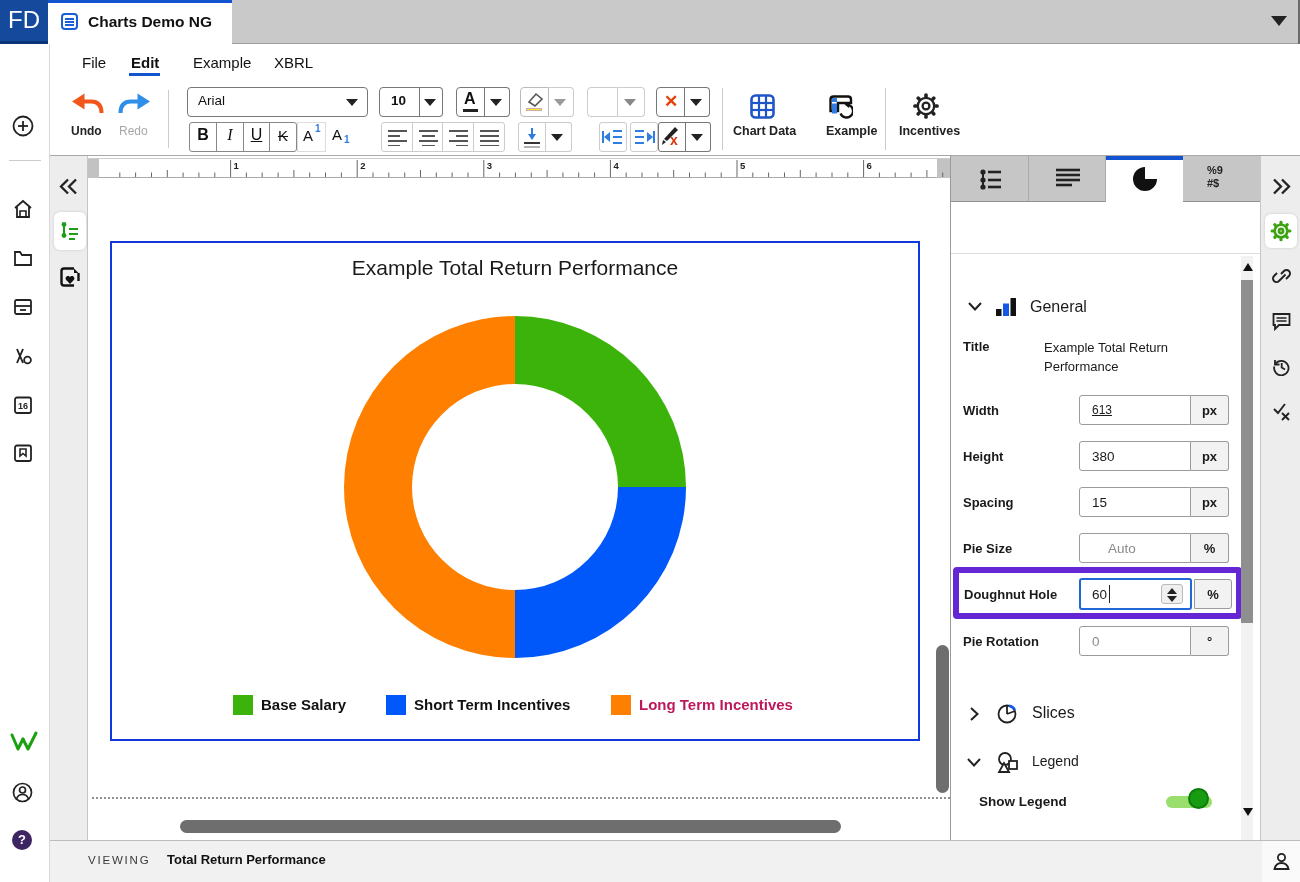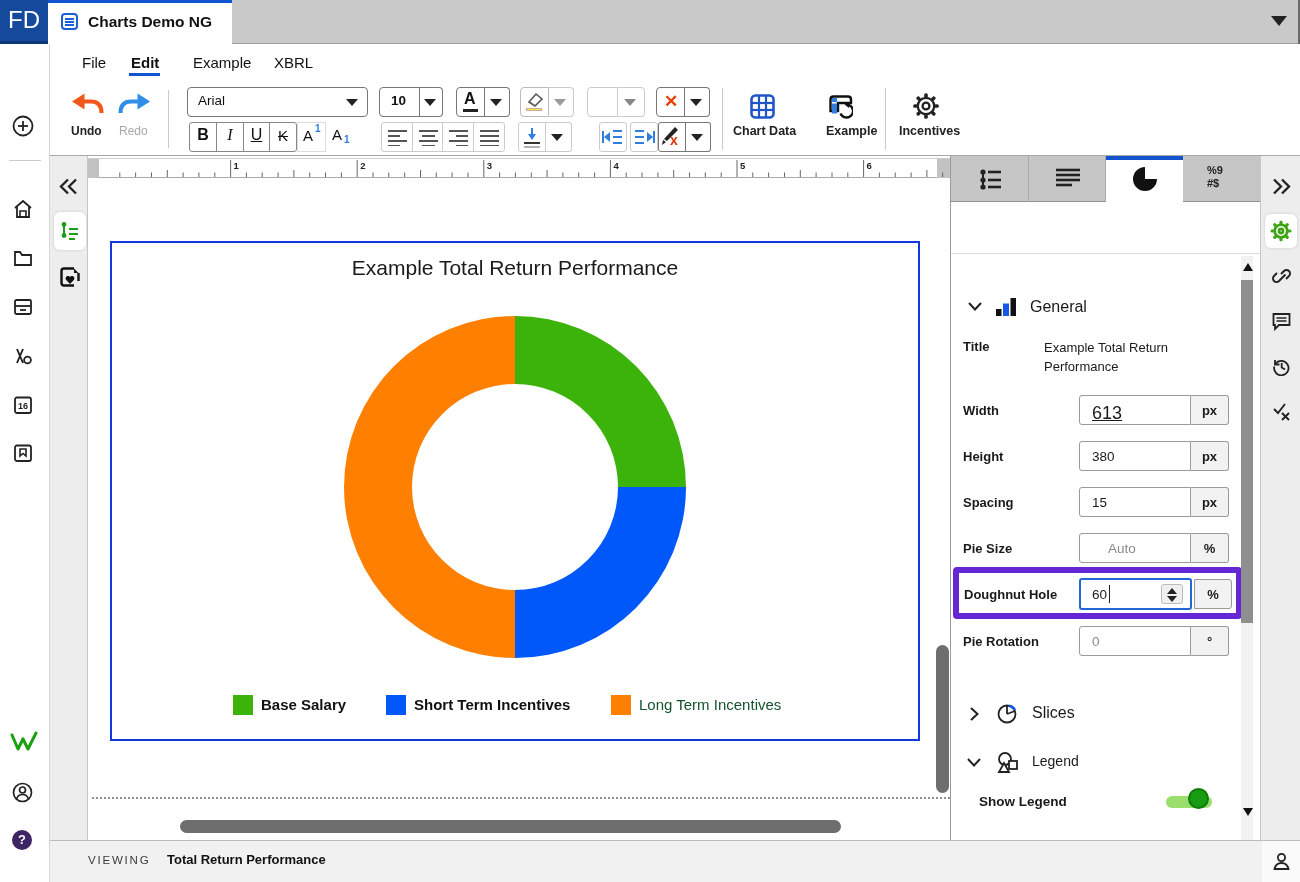--- a/index.html
+++ b/index.html
@@ -380,21 +380,21 @@
         <path d="M 0 -171 A 171 171 0 0 1 171 0 L 103 0 A 103 103 0 0 0 0 -103 Z" fill="#3cb30a"></path>
         <path d="M 171 0 A 171 171 0 0 1 0 171 L 0 103 A 103 103 0 0 0 103 0 Z" fill="#0058fa"></path>
         <path d="M 0 171 A 171 171 0 0 1 -171 0 A 171 171 0 0 1 0 -171 L 0 -103 A 103 103 0 0 0 -103 0 A 103 103 0 0 0 0 103 Z" fill="#ff8000"></path>
       </svg>
 
       <div class="abs" style="left:121px;top:452px;width:20px;height:20px;background:#3cb30a;"></div>
       <div class="abs" style="left:149px;top:453px;font-size:15px;font-weight:bold;color:#111;">Base Salary</div>
       <div class="abs" style="left:274px;top:452px;width:20px;height:20px;background:#0058fa;"></div>
       <div class="abs" style="left:302px;top:453px;font-size:15px;font-weight:bold;color:#111;">Short Term Incentives</div>
       <div class="abs" style="left:499px;top:452px;width:20px;height:20px;background:#ff8000;"></div>
-      <div class="abs" style="left:527px;top:453px;font-size:15px;font-weight:normal;color:#14532d;">Long Term Incentives</div>
+      <div class="abs" style="left:527px;top:453px;font-size:15px;font-weight:bold;color:#be185d;">Long Term Incentives</div>
     </div>
 
     <div class="abs" style="left:42px;top:641px;width:858px;border-top:2px dotted #8f8f8f;"></div>
 
     <div class="abs" style="left:130px;top:664px;width:661px;height:13px;background:#6e6e6e;border-radius:7px;"></div>
     <div class="abs" style="left:886px;top:489px;width:13px;height:148px;background:#6e6e6e;border-radius:7px;"></div>
   </div>
 
   <div class="abs" id="panel" style="left:950px;top:156px;width:310px;height:684px;background:#fff;border-left:1px solid #9a9a9a;color:#1a1a1a;">
 
@@ -440,21 +440,21 @@
       <rect x="8" y="7.5" width="6" height="12.5" fill="#1558e8"></rect>
       <rect x="15.5" y="2" width="5.5" height="18" fill="#111"></rect>
     </svg>
     <div class="abs" style="left:79px;top:142px;font-size:16px;text-align:center;">General</div>
 
     <div class="abs" style="left:12px;top:183px;font-size:13px;font-weight:bold;">Title</div>
     <div class="abs" style="left:93px;top:183px;font-size:13px;line-height:18.5px;">Example Total Return<br>Performance</div>
 
     <div class="abs" style="left:12px;top:247px;font-size:13px;font-weight:bold;">Width</div>
     <div class="abs" style="left:128px;top:239px;width:112px;height:30px;border:1px solid #9b9b9b;border-radius:3px 0 0 3px;background:#fff;">
-        <span class="abs" style="left:12px;top:7px;font-size:18px;text-decoration:underline;">613</span>
+        <span class="abs" style="left:12px;top:7px;font-size:12px;text-decoration:underline;">613</span>
       </div>
     <div class="abs" style="left:240px;top:239px;width:38px;height:30px;border:1px solid #9b9b9b;border-left:none;border-radius:0 3px 3px 0;background:#f2f2f2;text-align:center;"><span style="font-size:13px;font-weight:bold;line-height:30px;">px</span></div>
 
     <div class="abs" style="left:12px;top:293px;font-size:13px;font-weight:bold;">Height</div>
     <div class="abs" style="left:128px;top:285px;width:112px;height:30px;border:1px solid #9b9b9b;border-radius:3px 0 0 3px;background:#fff;">
         <span class="abs" style="left:12px;top:7px;font-size:13.5px;">380</span>
       </div>
     <div class="abs" style="left:240px;top:285px;width:38px;height:30px;border:1px solid #9b9b9b;border-left:none;border-radius:0 3px 3px 0;background:#f2f2f2;text-align:center;"><span style="font-size:13px;font-weight:bold;line-height:30px;">px</span></div>
 
     <div class="abs" style="left:12px;top:339px;font-size:13px;font-weight:bold;">Spacing</div>

